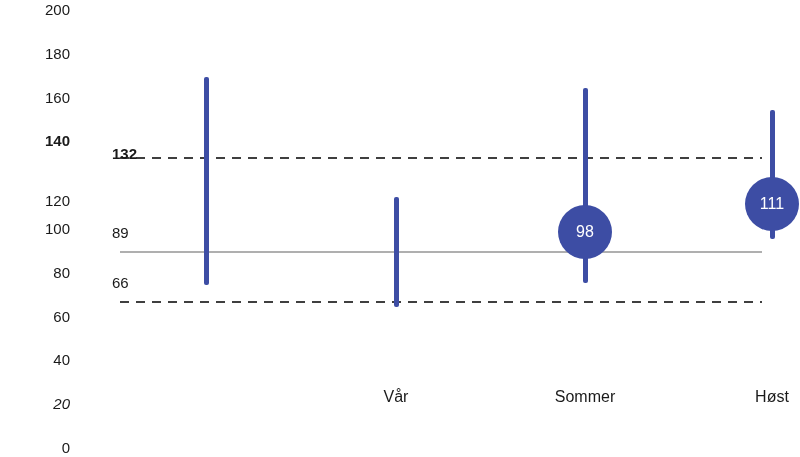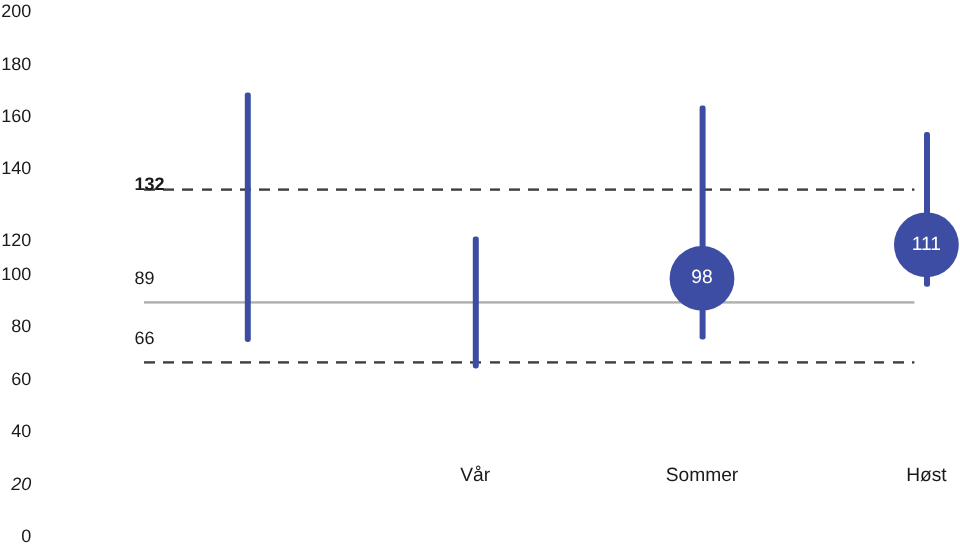--- a/index.html
+++ b/index.html
@@ -18,20 +18,21 @@
   }
   .ytick {
     position: absolute;
     left: 0;
     width: 26px;
     text-align: right;
     font-size: 15px;
     line-height: 17px;
     color: var(--text, #1a1a1a);
     white-space: nowrap;
+    padding-left: 44px;
   }
   .refline {
     position: absolute;
     left: 120px;
     width: 642px;
     height: 2px;
   }
   .refline.solid {
     background: var(--ref-solid, #afafaf);
   }
@@ -79,21 +80,21 @@
 <body>
 
 <div class="chart">
     <div class="ytick" style="top: 439px;">0</div>
     <div class="ytick" style="top: 395.2px; font-style: italic;">20</div>
     <div class="ytick" style="top: 351.4px;">40</div>
     <div class="ytick" style="top: 307.6px;">60</div>
     <div class="ytick" style="top: 263.8px;">80</div>
     <div class="ytick" style="top: 220px;">100</div>
     <div class="ytick" style="top: 176.2px; margin-top: 16px;">120</div>
-    <div class="ytick" style="top: 132.4px;">140</div>
+    <div class="ytick" style="top: 132.4px; font-weight: bold;">140</div>
     <div class="ytick" style="top: 88.6px;">160</div>
     <div class="ytick" style="top: 44.8px;">180</div>
     <div class="ytick" style="top: 1px;">200</div>
     <div class="refline dashed" style="top: 156.92px;"></div>
     <div class="reflabel" style="top: 145px; font-weight: bold;">132</div>
     <div class="refline solid" style="top: 251.09px;"></div>
     <div class="reflabel" style="top: 224.09px;">89</div>
     <div class="refline dashed" style="top: 301.46px;"></div>
     <div class="reflabel" style="top: 274.46px;">66</div>
     <div class="whisker" style="left: 203.5px; top: 76.89px; height: 208.05px;"></div>

